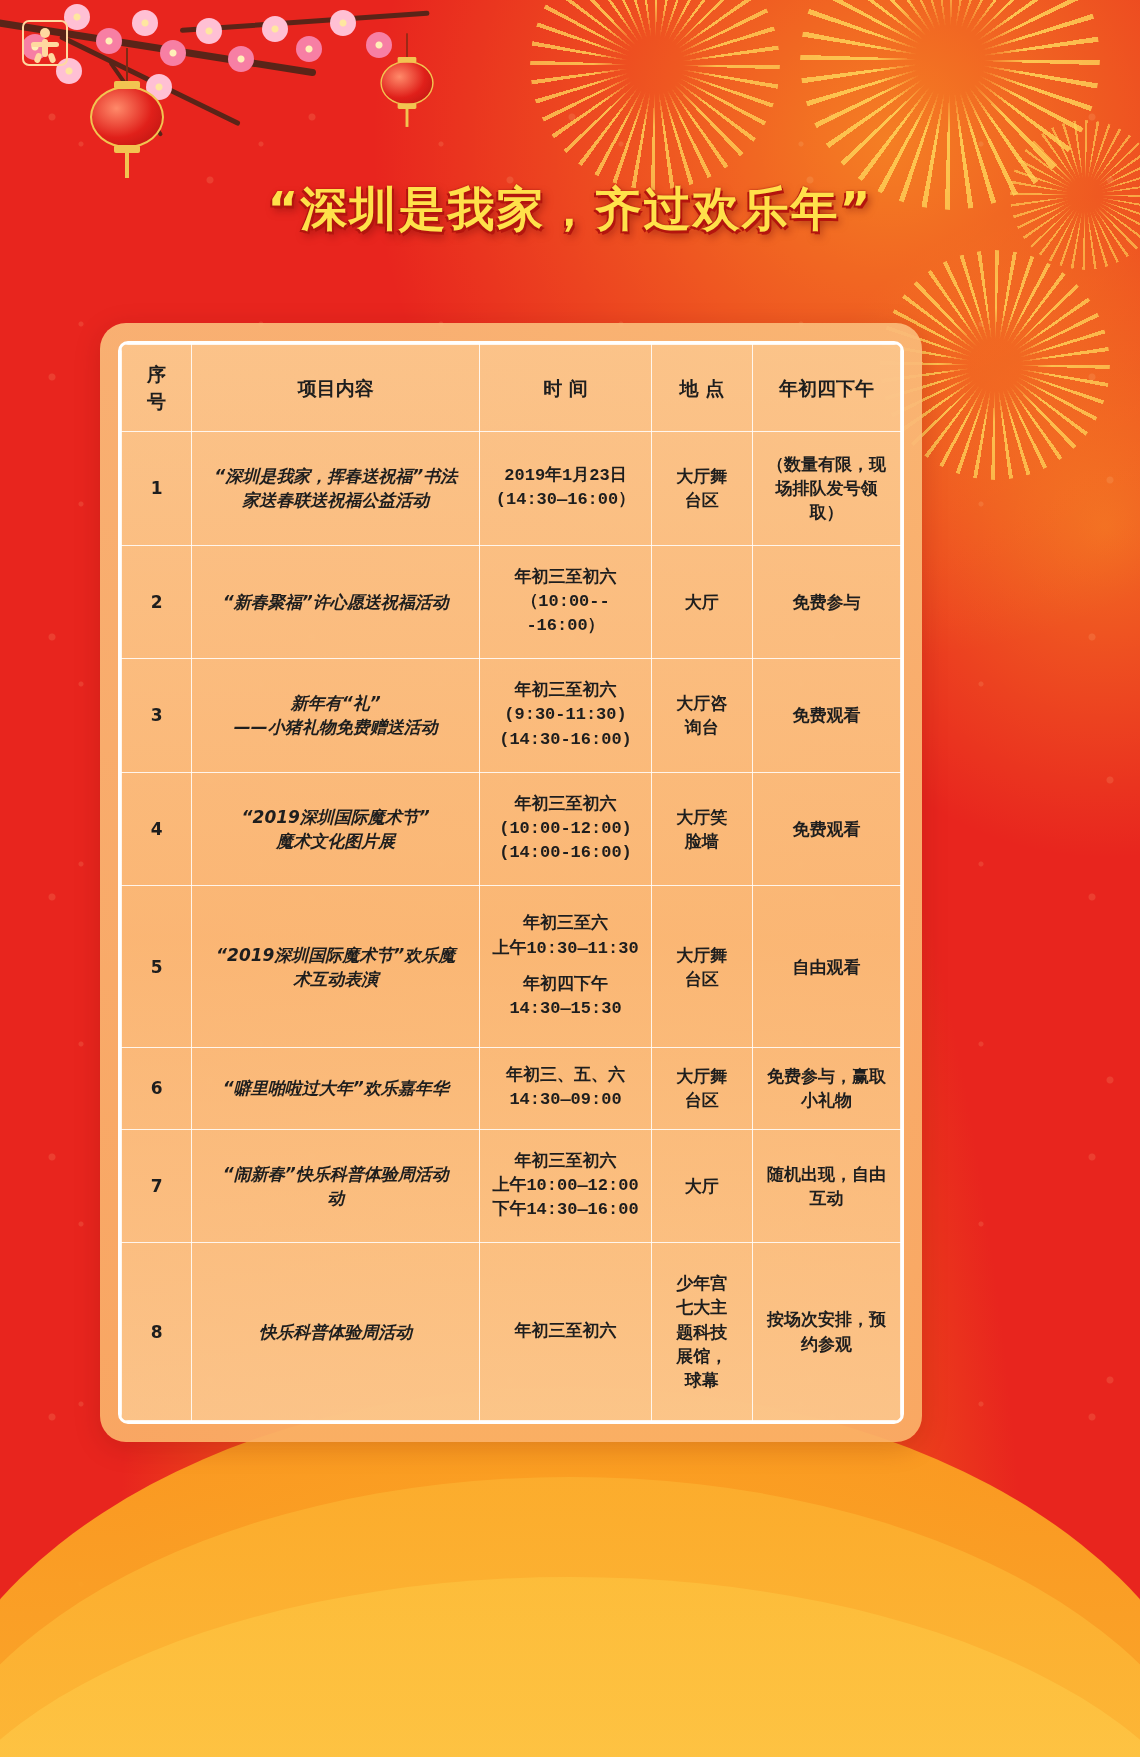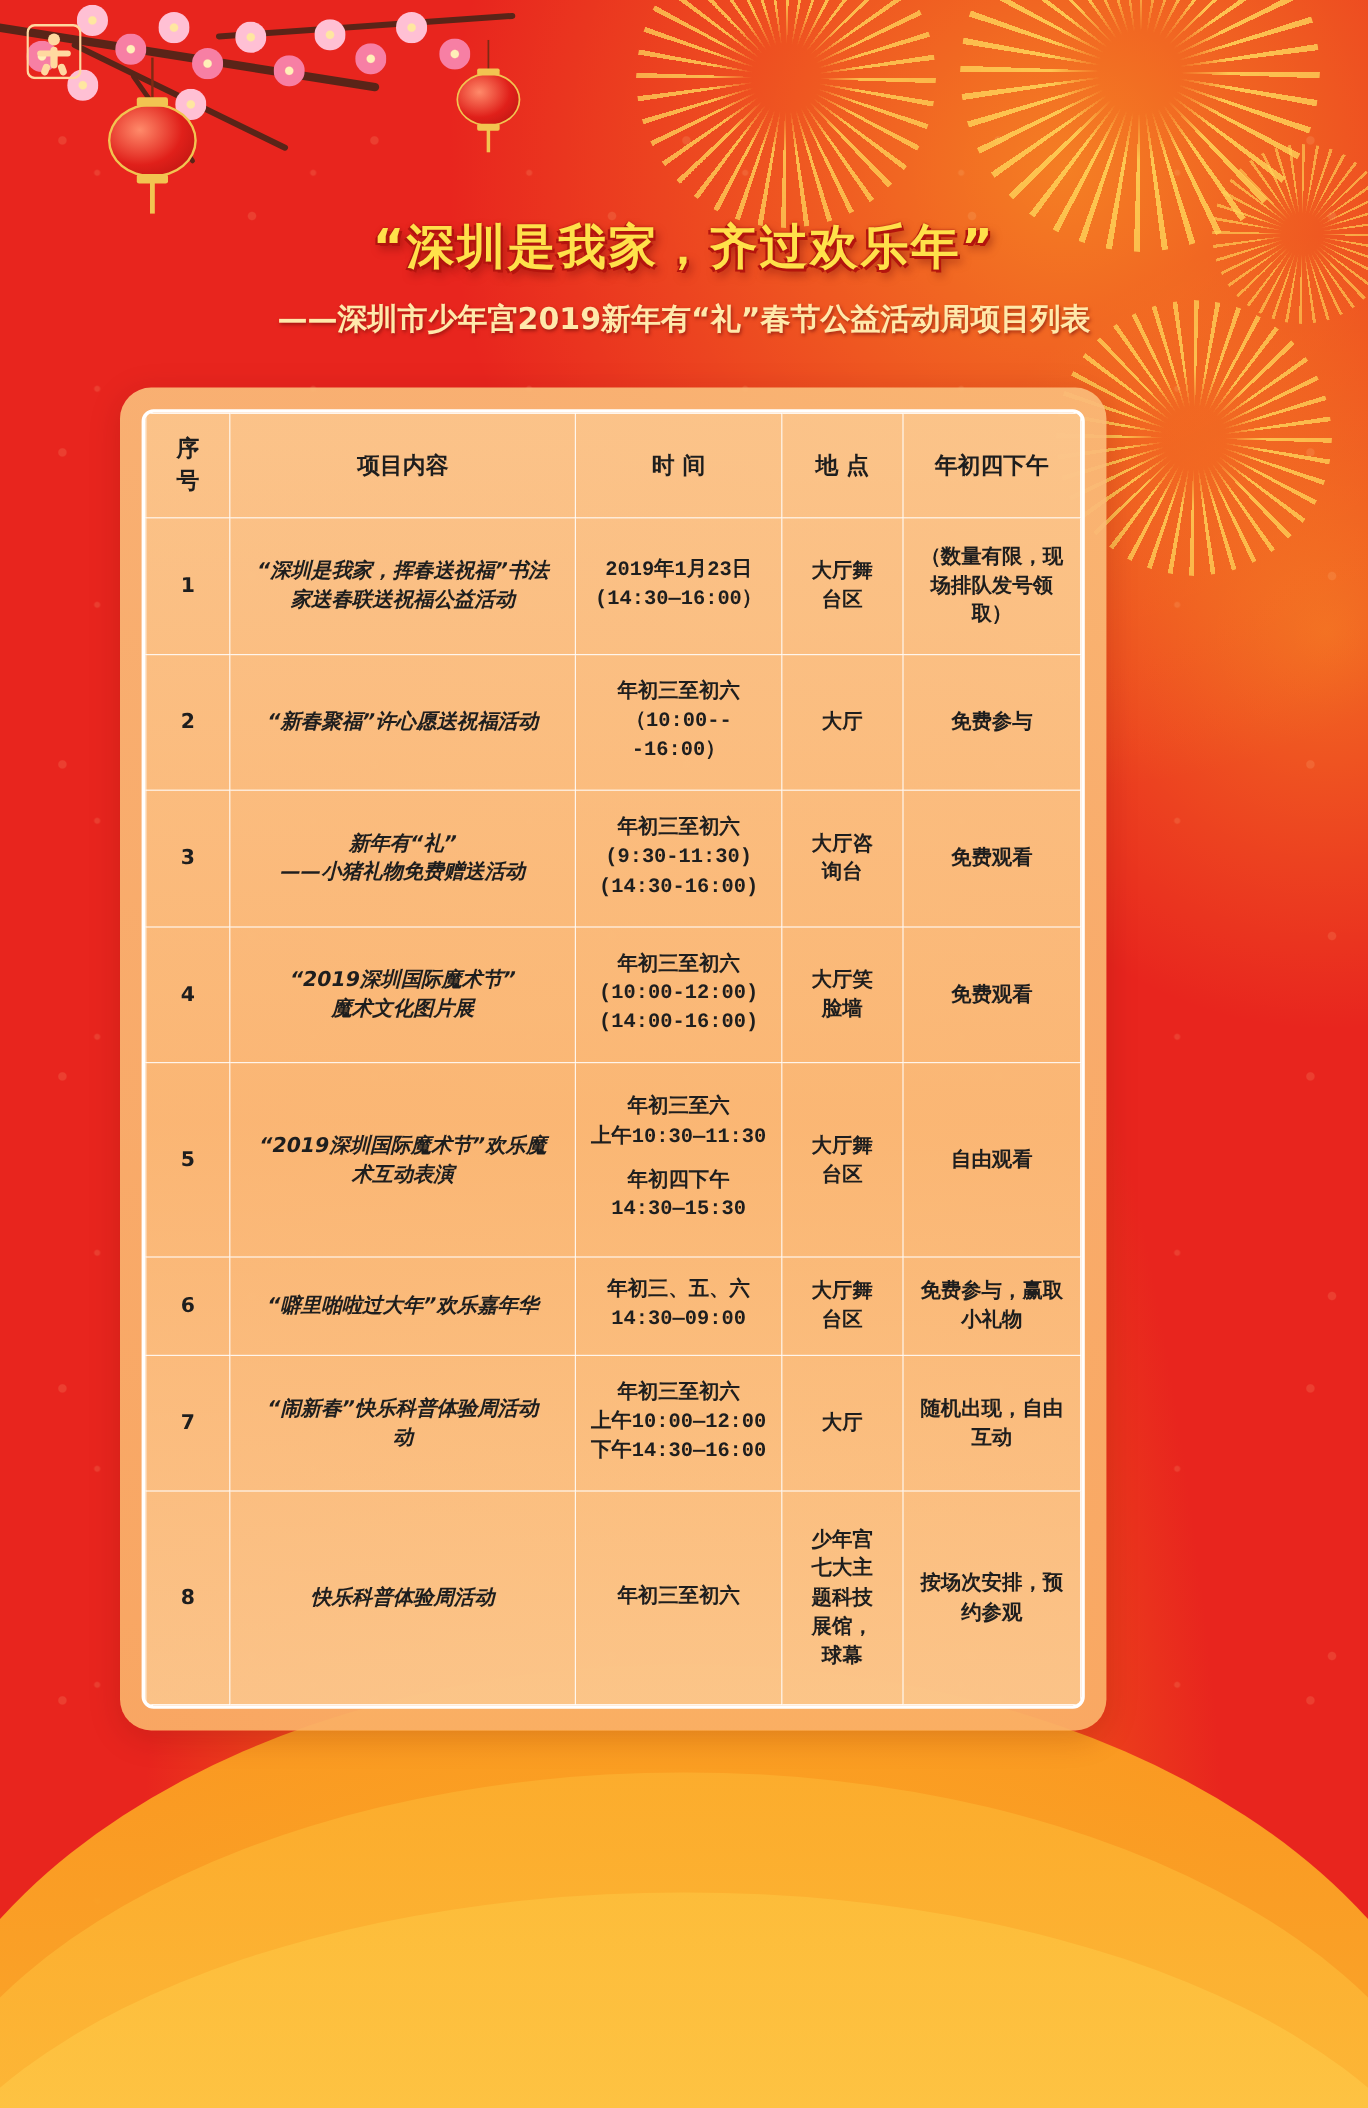--- a/index.html
+++ b/index.html
@@ -124,21 +124,21 @@
 
   
   .title-block {
     position: absolute;
     top: 178px;
     left: 0; right: 0;
     text-align: center;
   }
   .main-title {
     font-family: "DejaVu Sans", "Liberation Sans", sans-serif;
-    font-size: 40px;
+    font-size: 47px;
     font-weight: bold;
     letter-spacing: 2px;
     color: #ffe14a;
     text-shadow:
       0 0 2px #a8140f,
       2px 3px 0 #b5160f,
       -2px 2px 0 #b5160f,
       3px 5px 8px rgba(110,10,8,.6);
     white-space: nowrap;
   }
@@ -270,21 +270,20 @@
       <circle cx="23" cy="13" r="5" fill="#ffd9a0"></circle>
       <rect x="20" y="19" width="6" height="18" rx="3" fill="#ffd9a0"></rect>
       <rect x="9" y="22" width="28" height="5" rx="2.5" fill="#ffd9a0"></rect>
       <rect x="13" y="33" width="6" height="10" rx="3" fill="#ffd9a0" transform="rotate(20 16 38)"></rect>
       <rect x="27" y="33" width="6" height="10" rx="3" fill="#ffd9a0" transform="rotate(-20 30 38)"></rect>
     </svg>
   </div>
 
   <div class="title-block">
     <div class="main-title">“深圳是我家，齐过欢乐年”</div>
-    <div class="sub-title">——深圳市少年宫2019新年有“礼”春节公益活动周项目列表</div>
   </div>
 
   <div class="panel">
     <div class="panel-inner">
       <table class="schedule">
         <colgroup>
           <col class="c-no">
             <col class="c-cont">
             <col class="c-time">
             <col class="c-place">

